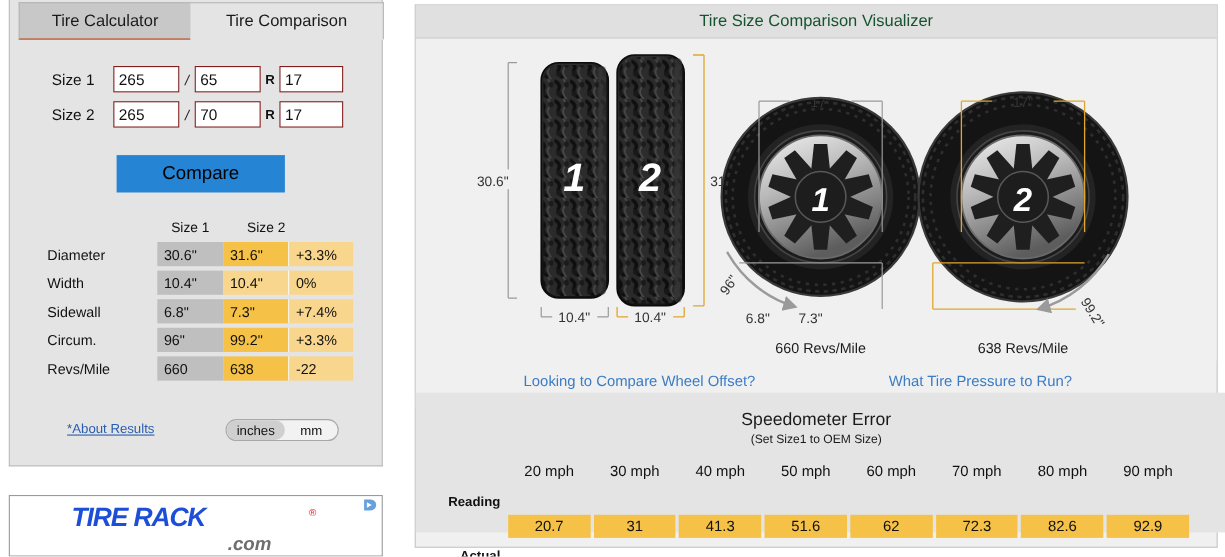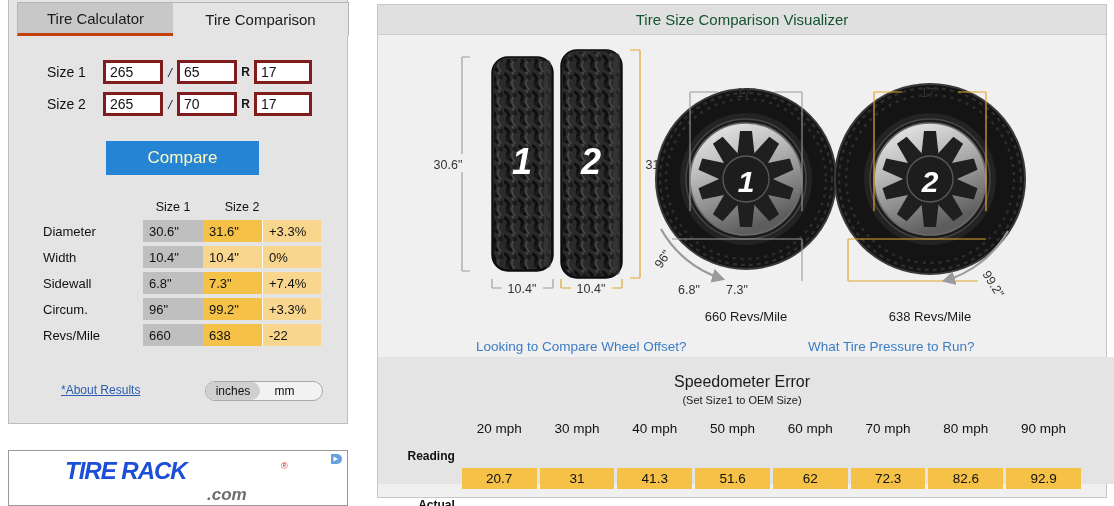--- a/index.html
+++ b/index.html
@@ -25,45 +25,45 @@
   .tab {
     position: absolute; top: 2px; height: 34px;
     font-size: 15px; color: #1a1a1a;
     display: flex; align-items: center; justify-content: center;
     border: 1px solid #b5b5b5;
     cursor: pointer;
   }
   .tab.inactive {
     left: 8px; width: 157px;
     background: #c8c8c8;
-    border-bottom: 3px solid #c2410c;
+    border-bottom: 1px solid #c2410c;
   }
   .tab.active {
     left: 164px; width: 176px;
     background: #e4e4e4;
     border-bottom: 1px solid #e4e4e4;
     border-left: none;
   }
 
   .size-row { position: absolute; display: flex; align-items: center; height: 24px; }
   .size-label { font-size: 14px; color: #111; width: 56px; }
   .inp {
-    height: 24px; border: 3px solid #7f1d1d; background: #fff;
+    height: 24px; border: 1px solid #7f1d1d; background: #fff;
     font-size: 14px; color: #111; padding: 0 4px; outline: none;
     font-family: "Liberation Sans", sans-serif;
   }
   .inp.w1 { width: 60px; }
   .inp.w2 { width: 60px; }
   .inp.w3 { width: 58px; }
   .sep { width: 14px; text-align: center; font-size: 13px; font-style: italic; color: #222; }
   .rlabel { width: 17px; text-align: center; font-size: 12px; font-weight: bold; color: #111; }
 
   #compare-btn {
     position: absolute; left: 97px; top: 141px; width: 153px; height: 34px;
-    background: #2684d5; color: #fef9c3; border: none;
+    background: #2684d5; color: #000000; border: none;
     font-size: 17px; font-family: "Liberation Sans", sans-serif;
     cursor: pointer;
   }
 
   
   #results { position: absolute; left: 34px; top: 200px; width: 290px; }
   #results .hdr { display: flex; height: 20px; font-size: 12.5px; color: #111; }
   #results .hdr .rl { width: 100px; }
   #results .hdr .h1 { width: 60px; text-align: center; }
   #results .hdr .h2 { width: 78px; text-align: center; }
@@ -83,21 +83,21 @@
     display: flex; align-items: center; padding-left: 6px;
   }
   #results .row.light .c2 { background: #f9d68e; }
 
   #about-link {
     position: absolute; left: 52px; top: 383px;
     font-size: 12px; color: #2a5db0; text-decoration: underline; cursor: pointer;
   }
   #unit-toggle {
     position: absolute; left: 196px; top: 381px;
-    width: 118px; height: 20px; border: 1px solid #a8a8a8; border-radius: 10px;
+    width: 103px; height: 20px; border: 1px solid #a8a8a8; border-radius: 10px;
     background: #f2f2f2; display: flex; align-items: center; overflow: hidden;
   }
   #unit-toggle .u {
     font-size: 12px; color: #111; display: flex; align-items: center;
     justify-content: center; height: 100%; cursor: pointer;
   }
   #unit-toggle .u.sel { background: #cfcfcf; width: 54px; border-radius: 10px; }
   #unit-toggle .u.unsel { width: 49px; }
 
   

